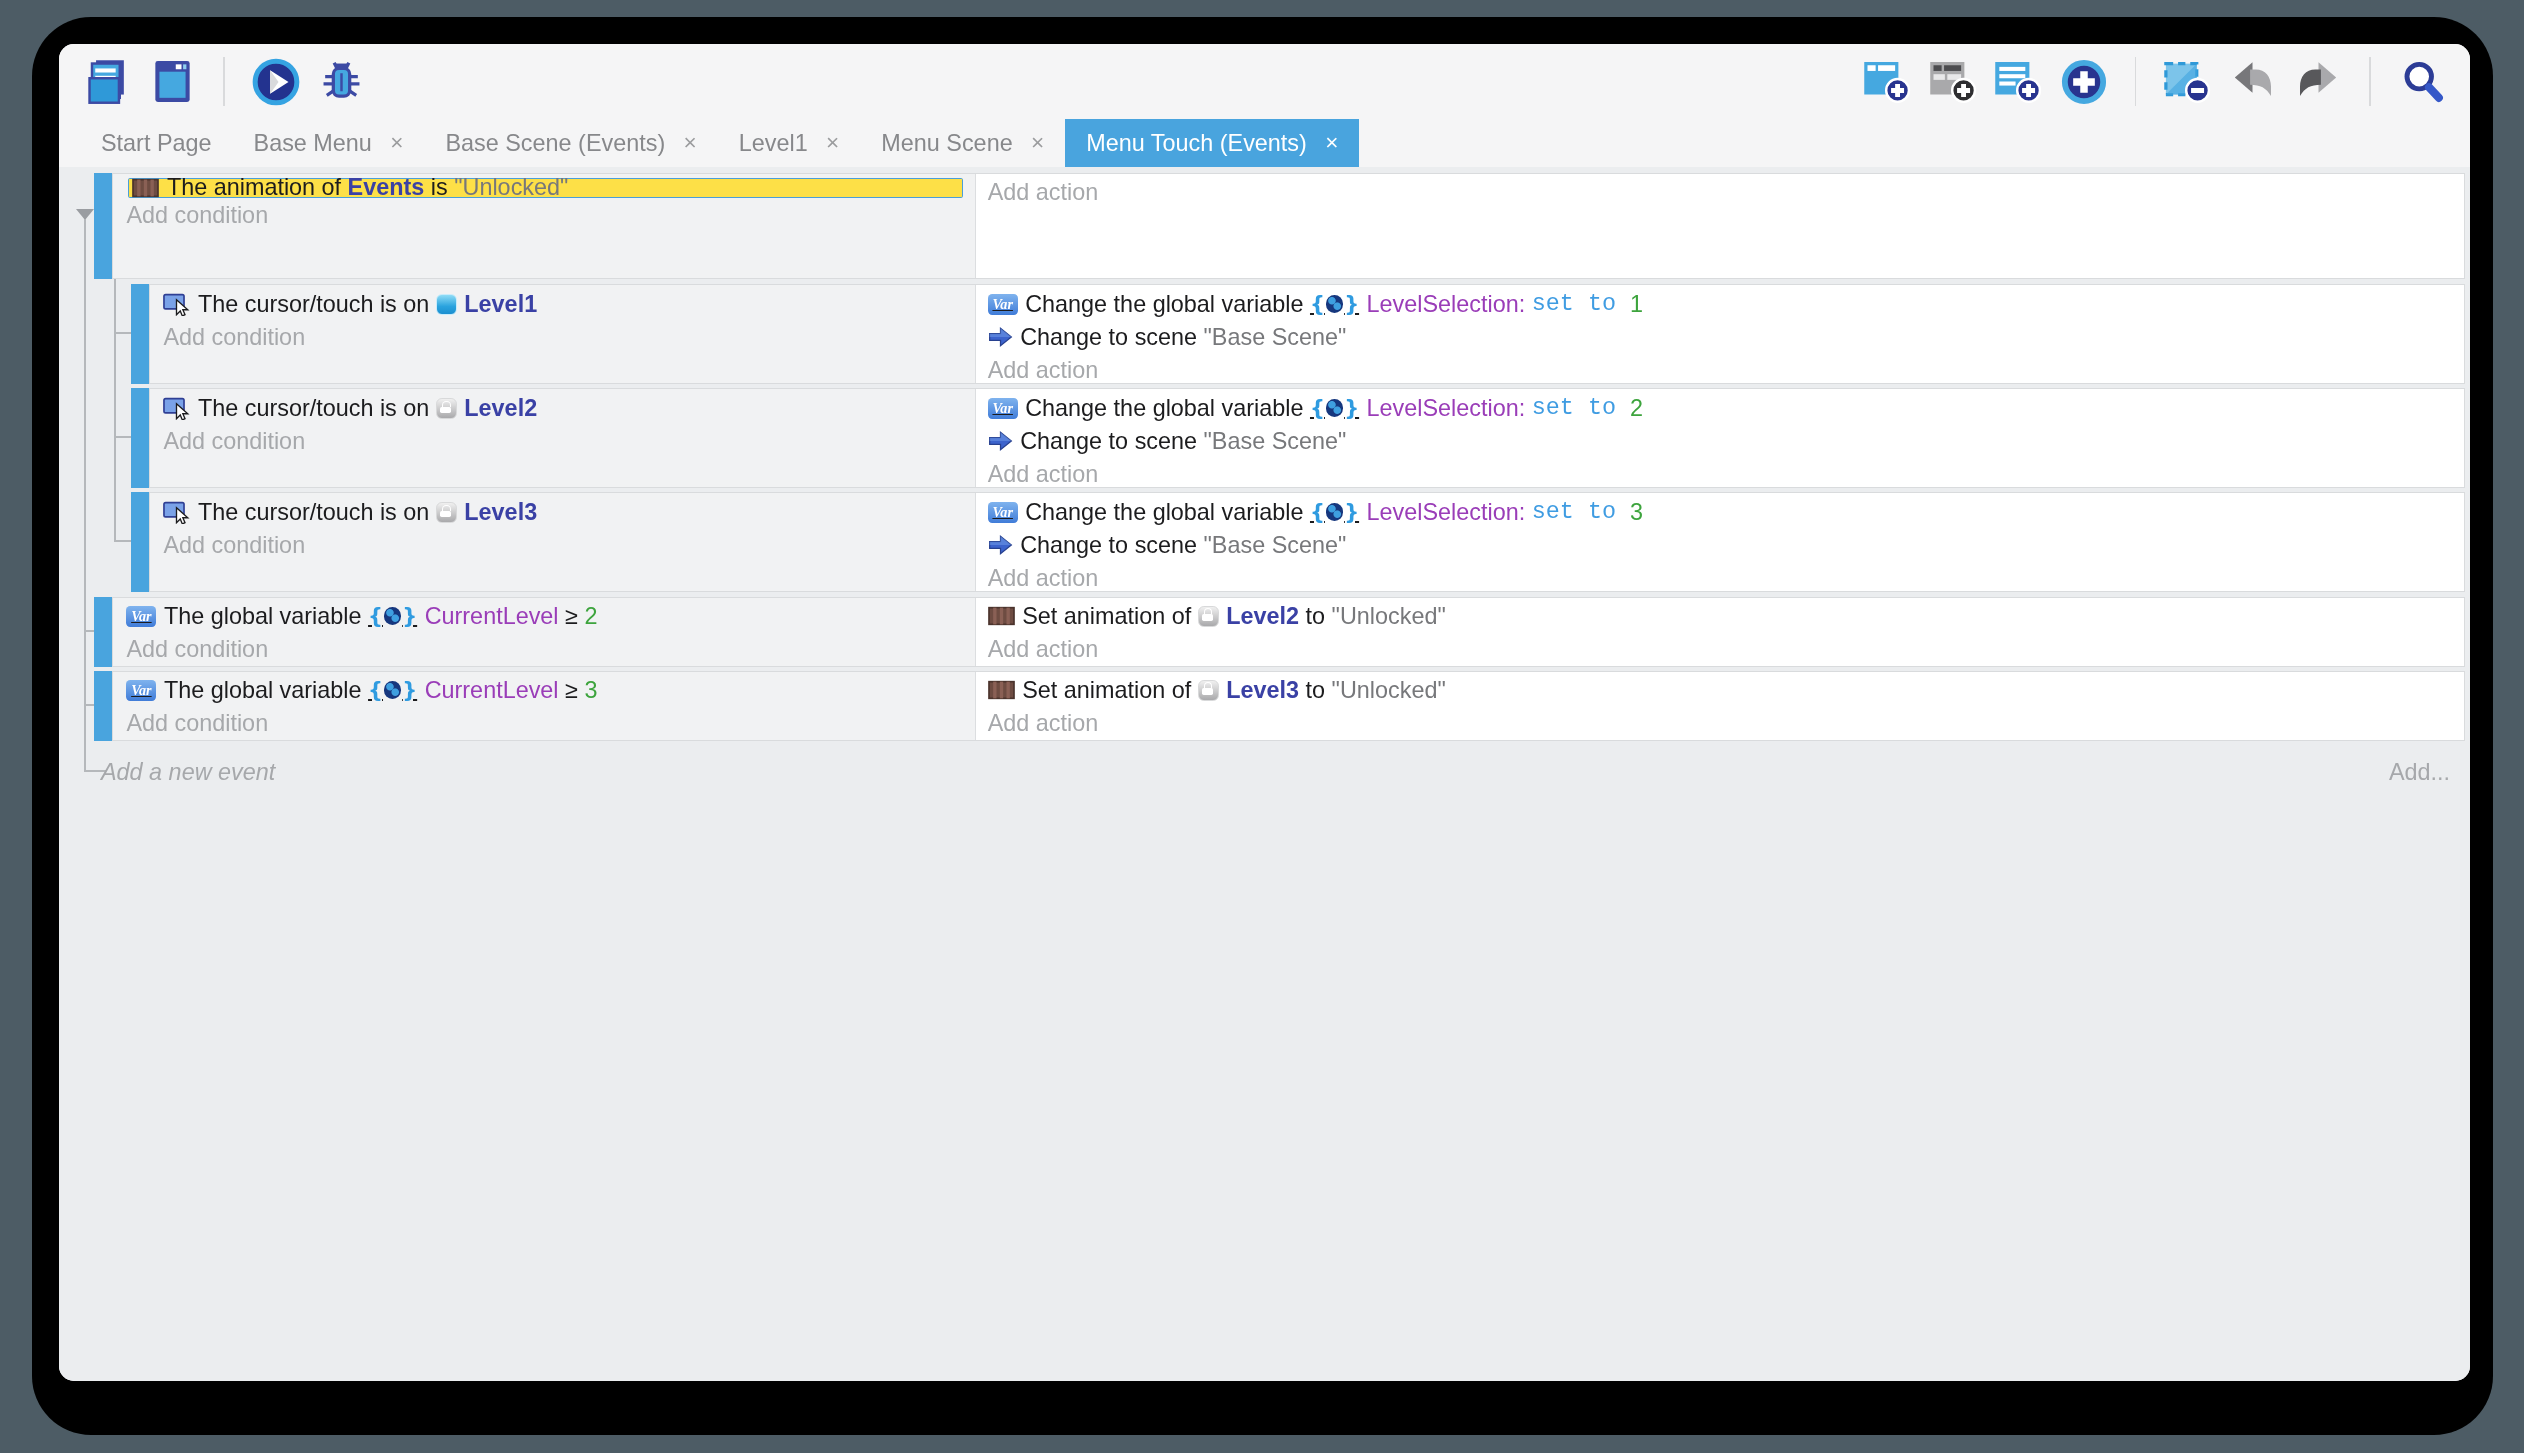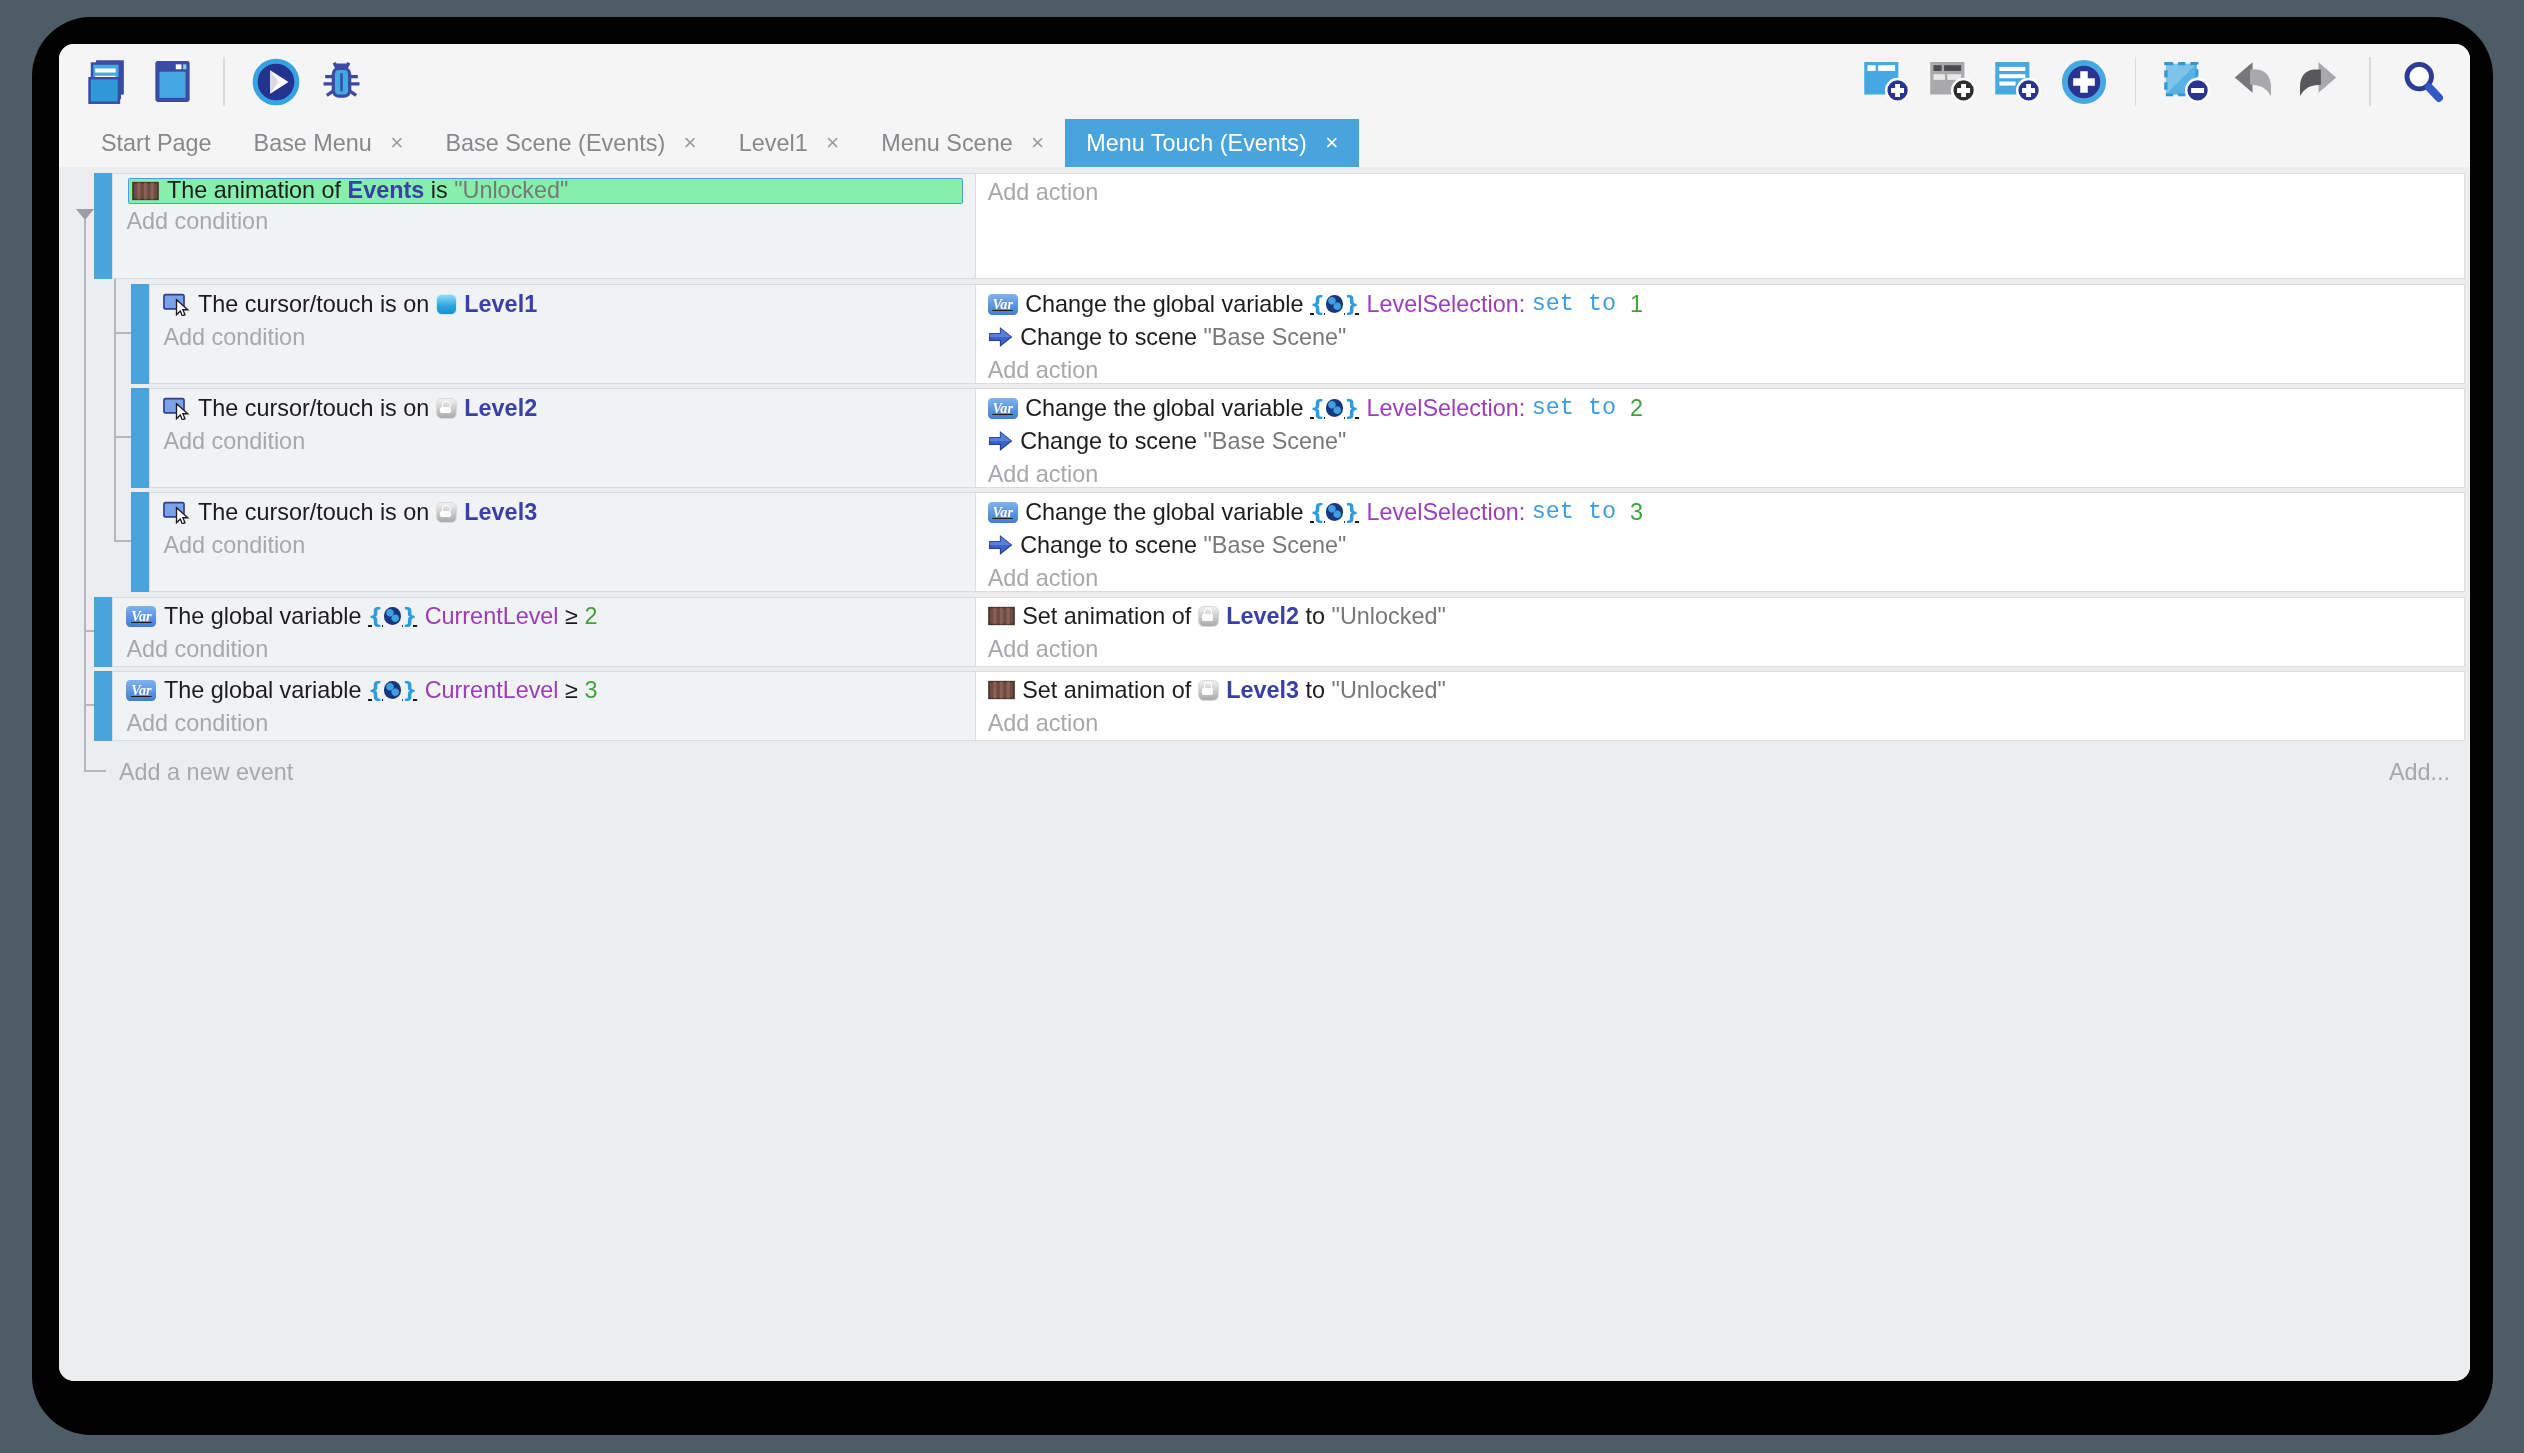--- a/index.html
+++ b/index.html
@@ -33,21 +33,21 @@
   
   .events{flex:1;background:#ebedef;position:relative;font-size:23.4px;color:#1c1c1e;}
   .tree{position:absolute;background:#b5b8bb;}
   .tri{position:absolute;width:0;height:0;border-left:9.2px solid transparent;border-right:9.2px solid transparent;border-top:11px solid #9a9da1;}
   .ebar{position:absolute;width:17.6px;background:#49a4de;}
   .ebox{position:absolute;background:#f1f2f3;border:0.8px solid #d9dbdd;box-sizing:border-box;}
   .cond{position:absolute;left:0;top:0;bottom:0;box-sizing:border-box;padding:3.3px 0 0 13.4px;}
   .acts{position:absolute;top:0;bottom:0;right:0;background:#ffffff;border-left:0.8px solid #dcdee0;padding:2.5px 0 0 11.7px;box-sizing:border-box;}
   .row{height:33px;display:flex;align-items:center;white-space:pre;}
   .muted{color:#a6a8ab;}
-  .row.selected{background:#86efac;border:1.7px solid #4a9fd9;border-radius:1.7px;margin:0.8px 11.7px 0.8px 1.7px;box-sizing:border-box;padding-left:3.3px;height:26px;}
+  .row.selected{background:#fde047;border:1.7px solid #4a9fd9;border-radius:1.7px;margin:0.8px 11.7px 0.8px 1.7px;box-sizing:border-box;padding-left:3.3px;height:20px;}
   .c-m{color:#77787b;}
   .c-o{color:#3a41a5;font-weight:700;}
   .c-v{color:#9a3db8;}
   .c-b{color:#3f9ce2;font-family:Liberation Mono, monospace;}
   .c-g{color:#3da43d;}
   
   .ri{display:inline-flex;align-items:center;justify-content:center;margin-right:7.5px;flex:0 0 auto;text-decoration:underline;}
   .ic-var{width:30px;height:21px;border-radius:4.2px;background:linear-gradient(180deg,#7fb3ee,#407cd8);
     color:#fff;font-style:italic;font-weight:700;font-size:14.2px;font-family:"Liberation Serif",serif;
     display:inline-flex;align-items:center;justify-content:center;}
@@ -56,21 +56,21 @@
   .globe{width:17.6px;height:17.6px;border-radius:50%;display:inline-block;margin:0 0.8px;
     background:radial-gradient(circle at 35% 32%,#3e9fe0 0 3.3px,rgba(0,0,0,0) 4.2px),
                radial-gradient(circle at 66% 62%,#3e9fe0 0 3.3px,rgba(0,0,0,0) 4.2px),#16377e;}
   .ic-levelblue{width:21px;height:21px;border-radius:5.9px;border:1.7px solid #c9ecfb;box-sizing:border-box;
     background:linear-gradient(180deg,#8edcf6,#2aa3de 60%,#1b8fd0);}
   .ic-levellock{width:21px;height:21px;border-radius:5.9px;border:1.7px solid #d8d9da;box-sizing:border-box;position:relative;
     background:linear-gradient(180deg,#f0f0f0,#a9a9ab);}
   .ic-levellock::before{content:"";position:absolute;left:5px;top:1.7px;width:6.7px;height:5px;border:1.7px solid #fff;border-bottom:none;border-radius:4.2px 4.2px 0 0;}
   .ic-levellock::after{content:"";position:absolute;left:3.3px;top:7.5px;width:11px;height:6.7px;background:#fff;border-radius:1.7px;}
   
-  .addnew{position:absolute;left:60px;top:589px;height:33px;display:flex;align-items:center;}
+  .addnew{position:absolute;left:42px;top:589px;height:33px;display:flex;align-items:center;font-style:italic;}
   .addmore{position:absolute;right:20px;top:589px;height:33px;display:flex;align-items:center;}
 </style>
 </head>
 <body>
 
 <div class="shadow-frame"></div>
 
 <div class="window">
 
 

